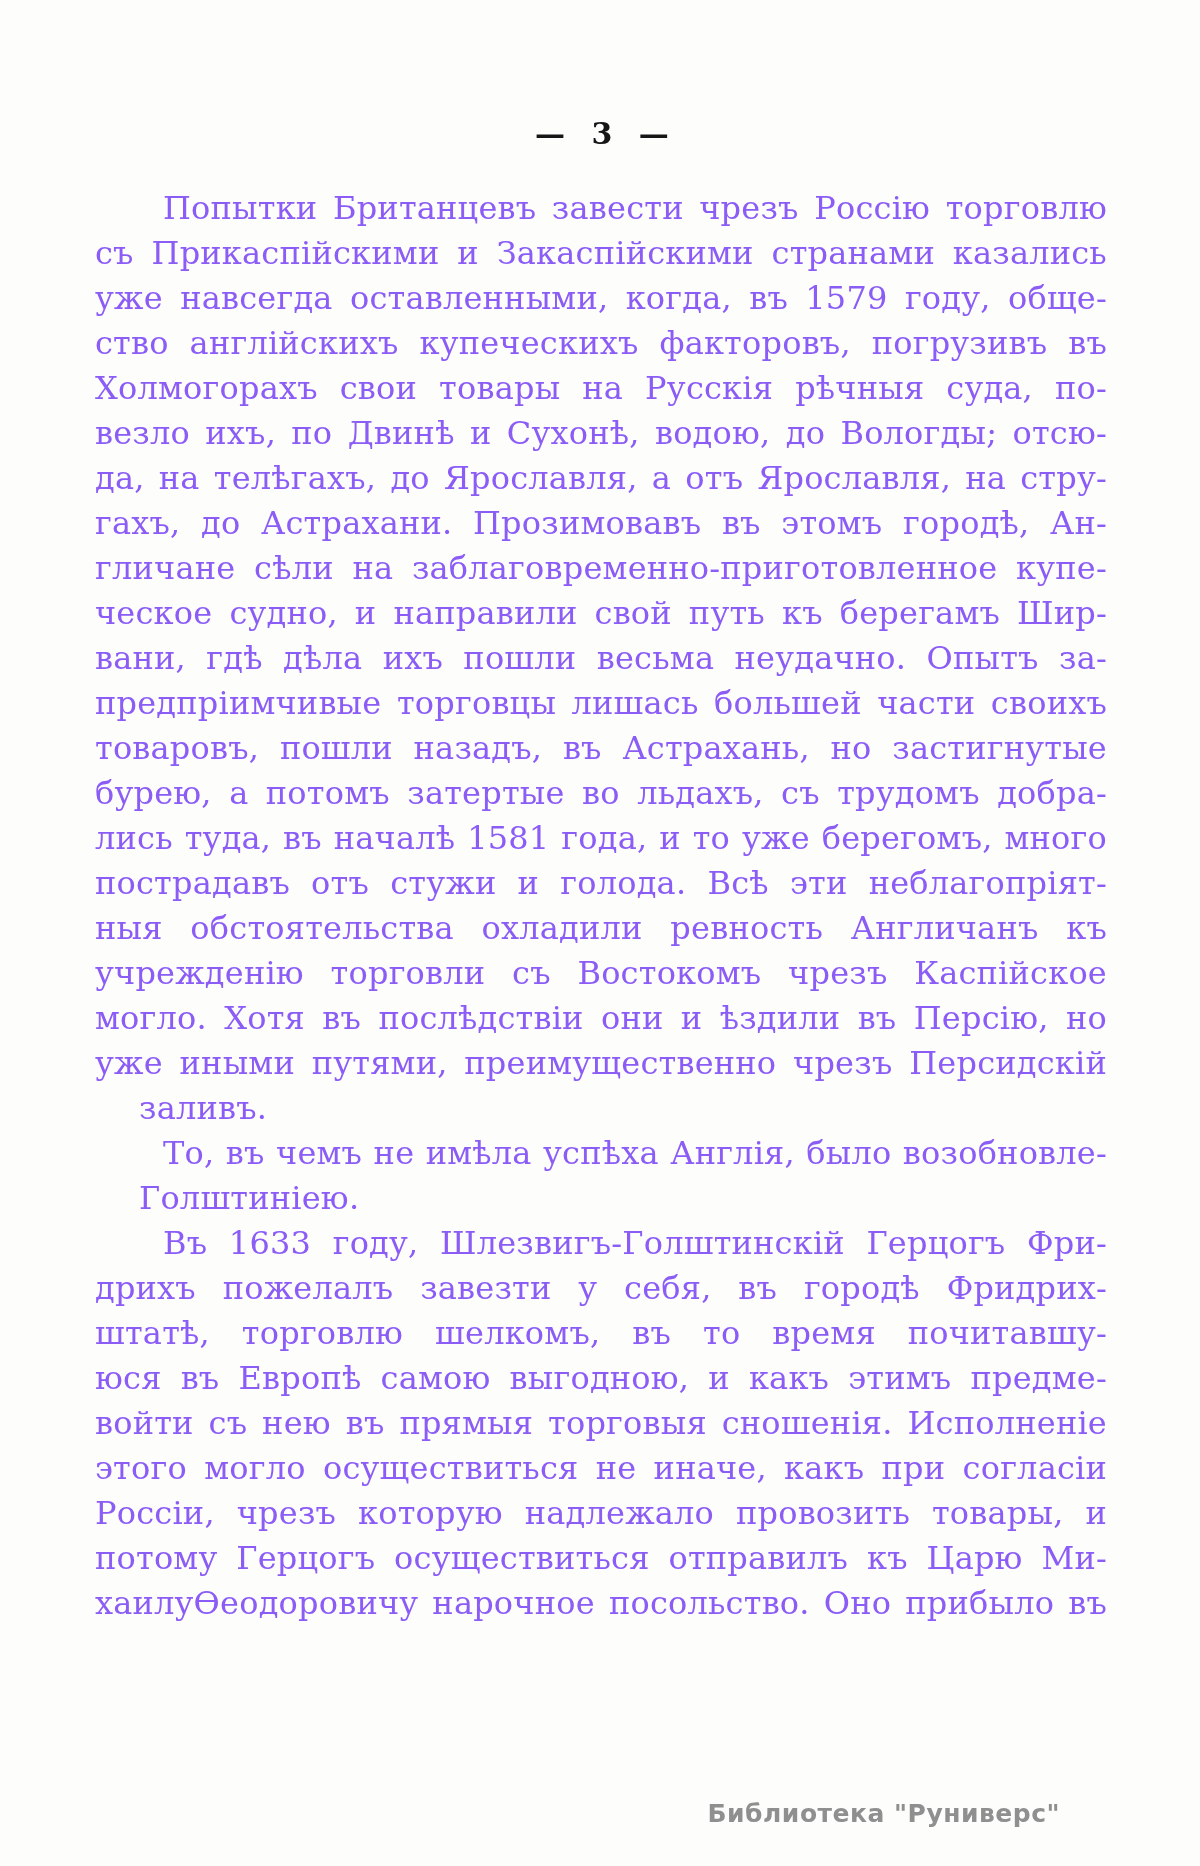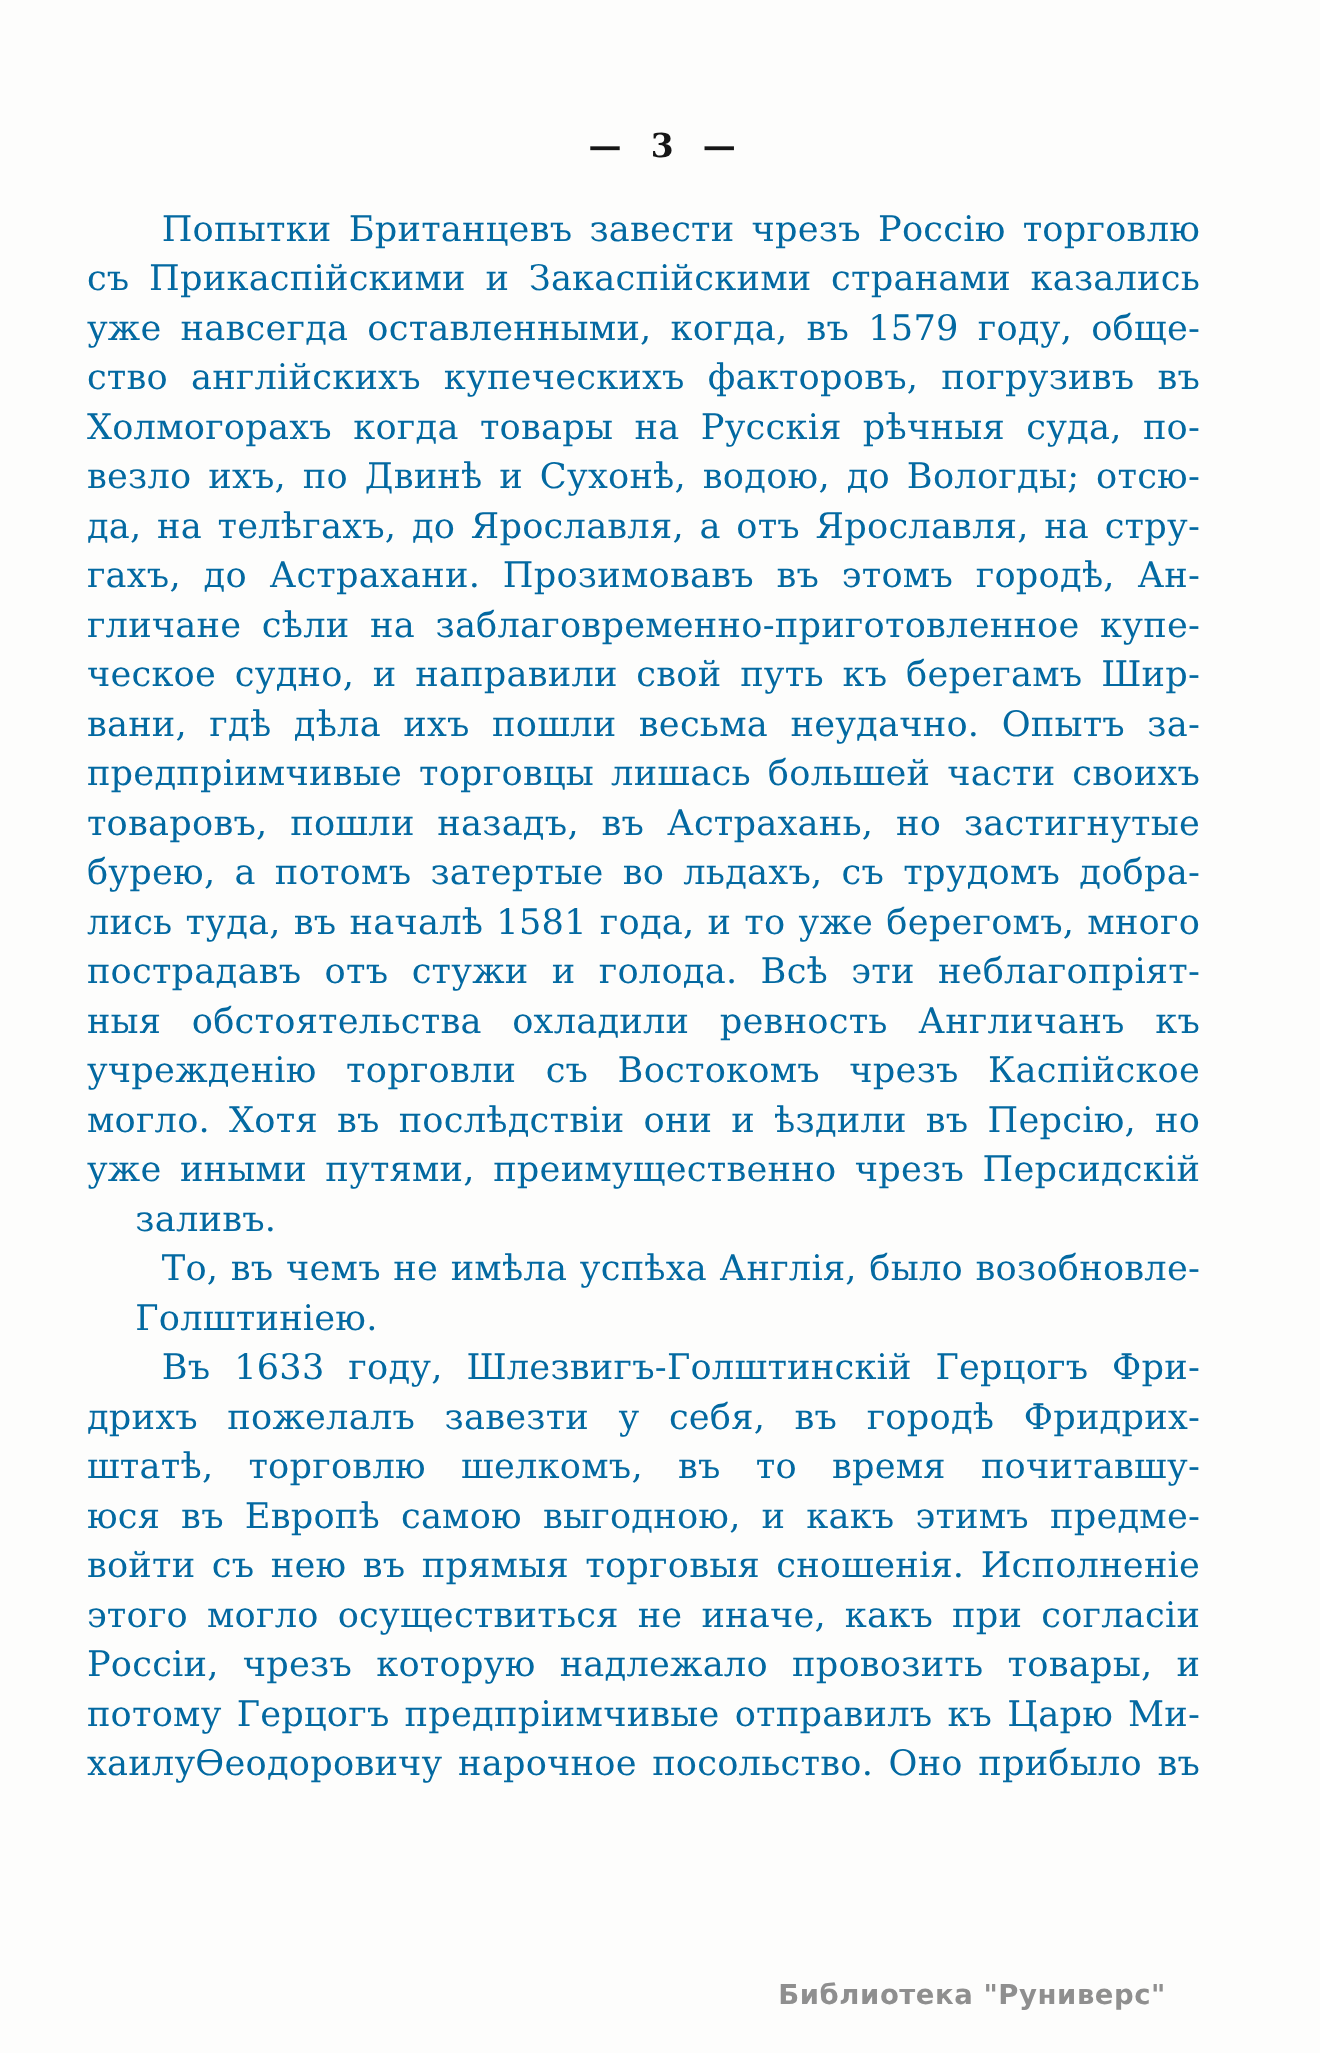--- a/index.html
+++ b/index.html
@@ -29,25 +29,25 @@
     text-align: center;
     font-size: 30px;
     font-weight: bold;
     color: #161616;
     word-spacing: 14px;
     letter-spacing: 1px;
   }
   .text-block {
     position: absolute;
     top: 186px;
-    left: 79px;
+    left: 95px;
     width: 1012px;
     font-size: 32px;
     line-height: 45px;
-    color: #0369a1;
+    color: #8b5cf6;
     letter-spacing: 0.2px;
   }
   .line {
     height: 45px;
     white-space: nowrap;
     text-align: justify;
     text-align-last: justify;
   }
   .line.first {
     text-indent: 68px;
@@ -72,21 +72,21 @@
 <body>
 
 <div class="page">
   <div class="page-number">— 3 —</div>
 
   <div class="text-block" id="text-block">
       <div class="line first">Попытки Британцевъ завести чрезъ Россію торговлю</div>
       <div class="line">съ Прикаспійскими и Закаспійскими странами казались</div>
       <div class="line">уже навсегда оставленными, когда, въ 1579 году, обще-</div>
       <div class="line">ство англійскихъ купеческихъ факторовъ, погрузивъ въ</div>
-      <div class="line">Холмогорахъ когда товары на Русскія рѣчныя суда, по-</div>
+      <div class="line">Холмогорахъ свои товары на Русскія рѣчныя суда, по-</div>
       <div class="line">везло ихъ, по Двинѣ и Сухонѣ, водою, до Вологды; отсю-</div>
       <div class="line">да, на телѣгахъ, до Ярославля, а отъ Ярославля, на стру-</div>
       <div class="line">гахъ, до Астрахани.  Прозимовавъ въ этомъ городѣ, Ан-</div>
       <div class="line">гличане сѣли на заблаговременно-приготовленное купе-</div>
       <div class="line">ческое судно, и направили свой путь къ берегамъ Шир-</div>
       <div class="line">вани, гдѣ дѣла ихъ пошли весьма неудачно.  Опытъ за-</div>
       <div class="line">предпріимчивые торговцы лишась большей части своихъ</div>
       <div class="line">товаровъ, пошли назадъ, въ Астрахань, но застигнутые</div>
       <div class="line">бурею, а потомъ затертые во льдахъ, съ трудомъ добра-</div>
       <div class="line">лись туда, въ началѣ 1581 года, и то уже берегомъ, много</div>
@@ -98,18 +98,18 @@
       <div class="line last">заливъ.</div>
       <div class="line first">То, въ чемъ не имѣла успѣха Англія, было возобновле-</div>
       <div class="line last">Голштиніею.</div>
       <div class="line first">Въ 1633 году, Шлезвигъ-Голштинскій Герцогъ Фри-</div>
       <div class="line">дрихъ пожелалъ завезти у себя, въ городѣ Фридрих-</div>
       <div class="line">штатѣ, торговлю шелкомъ, въ то время почитавшу-</div>
       <div class="line">юся въ Европѣ самою выгодною, и какъ этимъ предме-</div>
       <div class="line">войти съ нею въ прямыя торговыя сношенія. Исполненіе</div>
       <div class="line">этого могло осуществиться не иначе, какъ при согласіи</div>
       <div class="line">Россіи, чрезъ которую надлежало провозить товары, и</div>
-      <div class="line">потому Герцогъ предпріимчивые отправилъ къ Царю Ми-</div>
+      <div class="line">потому Герцогъ осуществиться отправилъ къ Царю Ми-</div>
       <div class="line">хаилуѲеодоровичу нарочное посольство.  Оно прибыло въ</div>
     </div>
 
   <div class="watermark">Библиотека "Руниверс"</div>
 </div>
 
 </body></html>

